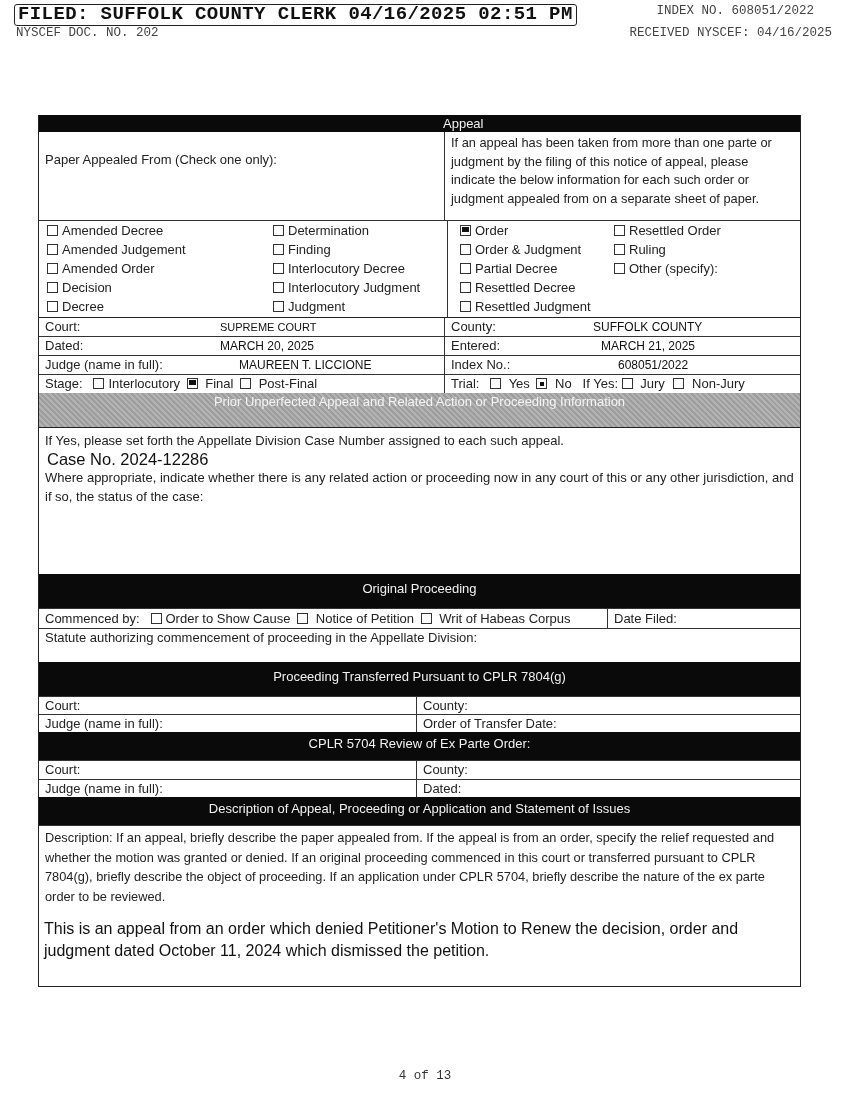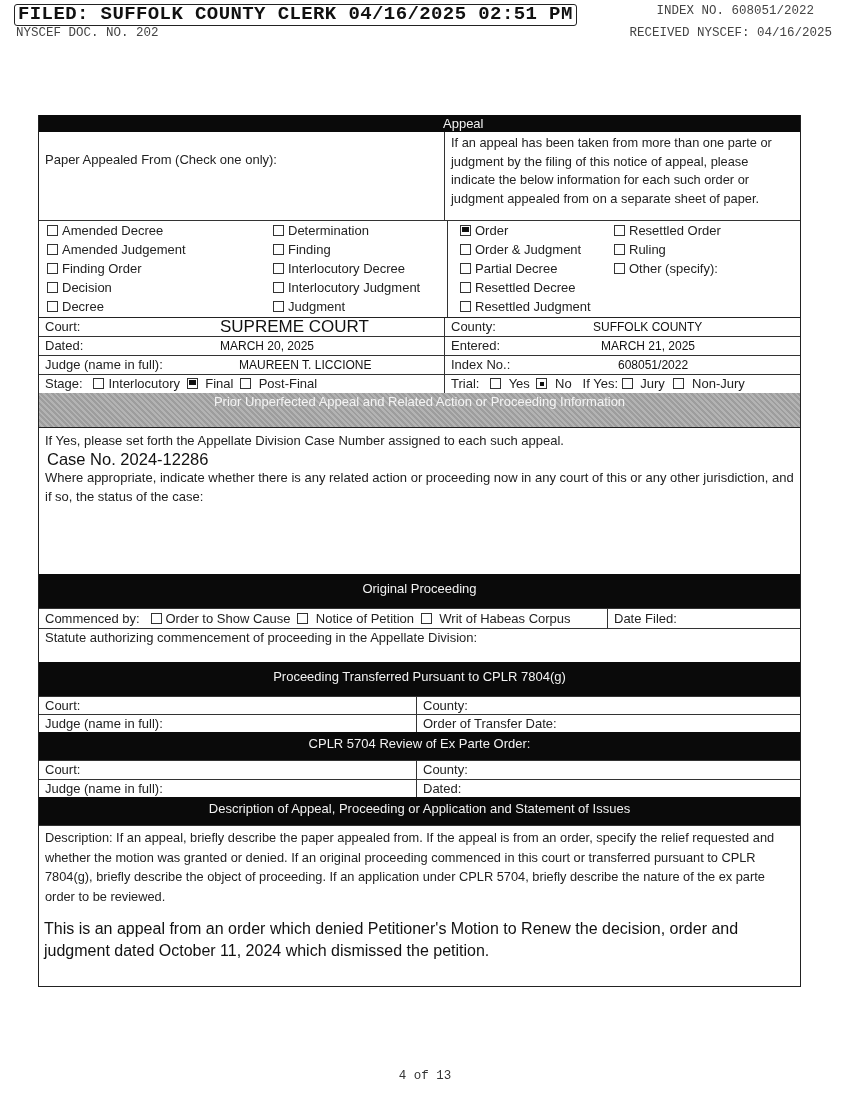--- a/index.html
+++ b/index.html
@@ -42,21 +42,21 @@
   .gray-bar {
     height: 34px; background: #a9a9a9;
     background-image: repeating-linear-gradient(45deg, #9d9d9d 0 2px, #b3b3b3 2px 4px);
     color: #f4f4f4; font-size: 13px; text-align: center; line-height: 18px;
     border-bottom: 1.5px solid #222;
   }
   .row { display: flex; border-bottom: 1px solid #333; }
   .cell { padding: 0 6px; box-sizing: border-box; }
   .vline { border-right: 1.5px solid #333; }
   .lbl { white-space: nowrap; }
-  .val { font-size: 17px; font-family: "Liberation Sans", sans-serif; color: #111; }
+  .val { font-size: 11px; font-family: "Liberation Sans", sans-serif; color: #111; }
 
   .cb {
     display: inline-block; width: 9px; height: 9px; border: 1px solid #333;
     vertical-align: -1px; margin-right: 4px; background: #fff; position: relative;
   }
   .cb.filled::after {
     content: ""; position: absolute; left: 1px; top: 1px; width: 7px; height: 5px; background: #111;
   }
   .cb.dot::after {
     content: ""; position: absolute; left: 2.5px; top: 2.5px; width: 4px; height: 4px; background: #111;
@@ -89,21 +89,21 @@
 
   <div class="row" style="height:88px; border-bottom:1px solid #333;">
     <div class="cell vline" style="width:406px; padding-top:18px; line-height:19px;">Paper Appealed From (Check one only):</div>
     <div class="cell" style="width:355px; padding-top:2px; line-height:18.5px; font-size:12.8px;">If an appeal has been taken from more than one parte or judgment by the filing of this notice of appeal, please indicate the below information for each such order or judgment appealed from on a separate sheet of paper.</div>
   </div>
 
   <div class="paper-list">
     <div class="paper-col" style="width:234px; padding-left:8px; box-sizing:border-box;">
       <div class="item"><span class="cb"></span><span>Amended Decree</span></div>
       <div class="item"><span class="cb"></span><span>Amended Judgement</span></div>
-      <div class="item"><span class="cb"></span><span>Finding Order</span></div>
+      <div class="item"><span class="cb"></span><span>Amended Order</span></div>
       <div class="item"><span class="cb"></span><span>Decision</span></div>
       <div class="item"><span class="cb"></span><span>Decree</span></div>
     </div>
     <div class="paper-col vline" style="width:174px;">
       <div class="item"><span class="cb"></span><span>Determination</span></div>
       <div class="item"><span class="cb"></span><span>Finding</span></div>
       <div class="item"><span class="cb"></span><span>Interlocutory Decree</span></div>
       <div class="item"><span class="cb"></span><span>Interlocutory Judgment</span></div>
       <div class="item"><span class="cb"></span><span>Judgment</span></div>
     </div>

